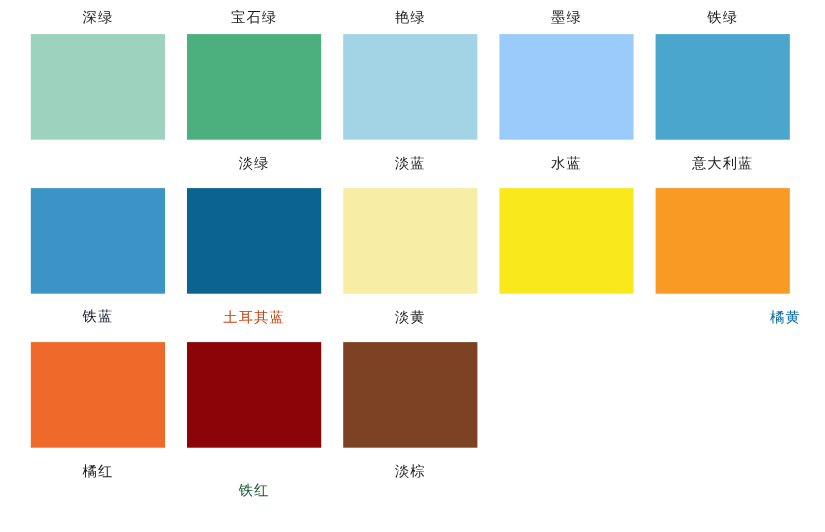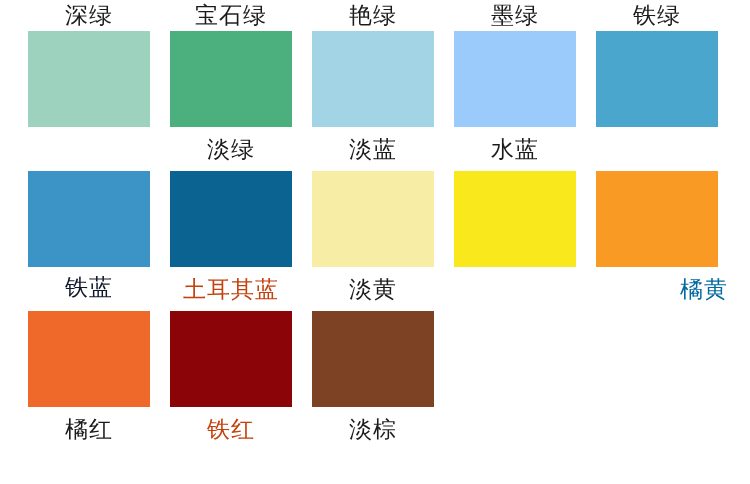--- a/index.html
+++ b/index.html
@@ -51,21 +51,21 @@
     height: 96px;
     margin: 0 10px;
     display: block;
   }
 
   .swatch-label,
   .top-label {
     display: block;
     width: 142px;
     text-align: center;
-    font-size: 23px;
+    font-size: 13px;
     line-height: 44px;
     height: 44px;
     color: #1b1b1b;
     letter-spacing: 1px;
     white-space: nowrap;
     font-family: "Liberation Sans", "DejaVu Sans", sans-serif;
   }
 
   .top-label {
     line-height: 31px;
@@ -98,20 +98,21 @@
       <span class="swatch" style="background-color: rgb(163, 212, 230);"></span>
       <span class="swatch-label" style="color: rgb(27, 27, 27);">淡蓝</span>
     </div>
     <div class="cell">
       <span class="swatch" style="background-color: rgb(155, 203, 250);"></span>
       <span class="swatch-label" style="color: rgb(27, 27, 27);">水蓝</span>
     </div>
 
     <div class="cell">
       <span class="swatch" style="background-color: rgb(75, 166, 206);"></span>
+      <span class="swatch-label" style="color: rgb(27, 27, 27);">意大利蓝</span>
     </div>
     <div class="cell">
       <span class="swatch" style="background-color: rgb(60, 147, 198);"></span>
       <span class="swatch-label" style="color: #0f172a; font-family: Liberation Mono, monospace;">铁蓝</span>
     </div>
     <div class="cell">
       <span class="swatch" style="background-color: rgb(11, 99, 145);"></span>
       <span class="swatch-label" style="color: #c2410c;">土耳其蓝</span>
     </div>
     <div class="cell">
@@ -125,21 +126,21 @@
     <div class="cell">
       <span class="swatch" style="background-color: rgb(248, 154, 36);"></span>
       <span class="swatch-label" style="color: #0369a1; text-align: right;">橘黄</span>
     </div>
     <div class="cell">
       <span class="swatch" style="background-color: rgb(239, 106, 42);"></span>
       <span class="swatch-label" style="color: rgb(27, 27, 27);">橘红</span>
     </div>
     <div class="cell">
       <span class="swatch" style="background-color: rgb(139, 4, 7);"></span>
-      <span class="swatch-label" style="color: #c2410c;">铁红</span>
+      <span class="swatch-label" style="color: #14532d; margin-top: 17px;">铁红</span>
     </div>
     <div class="cell">
       <span class="swatch" style="background-color: rgb(125, 66, 35);"></span>
       <span class="swatch-label" style="color: rgb(27, 27, 27);">淡棕</span>
     </div>
 
   </div>
 </div>
 
 </body></html>

